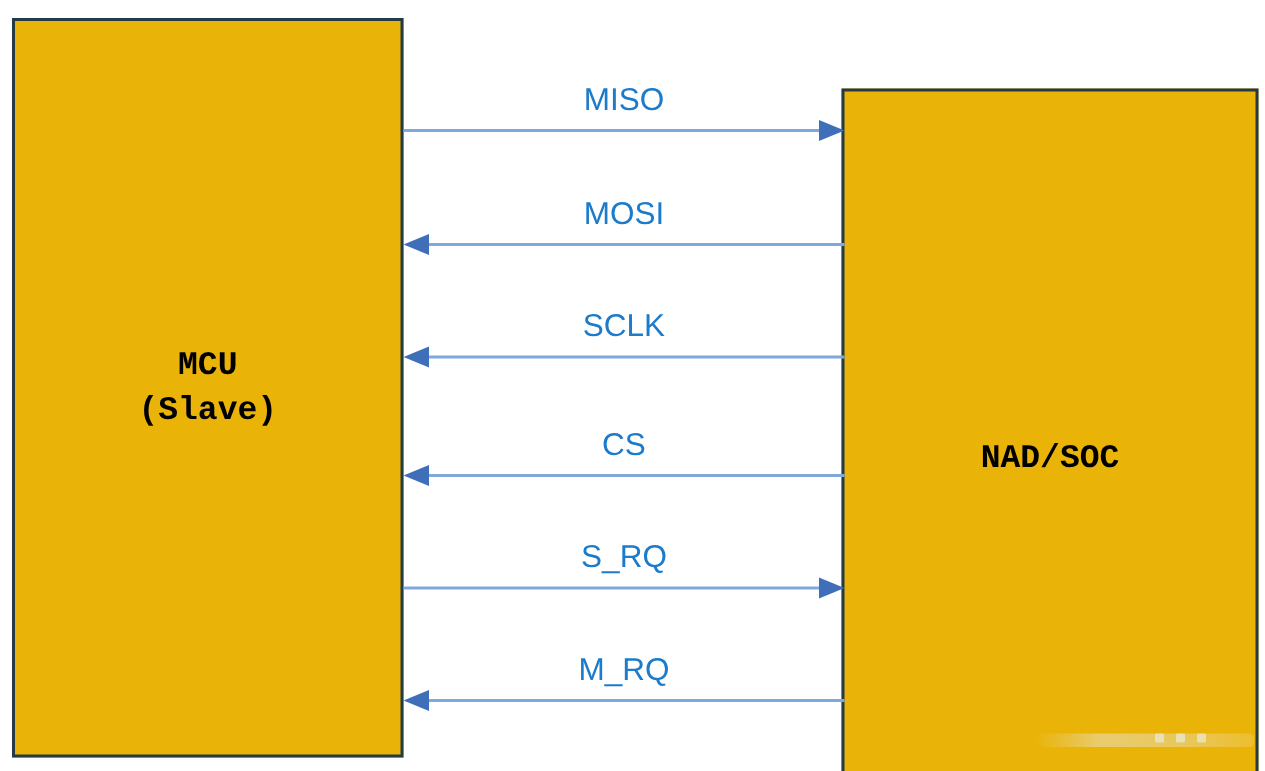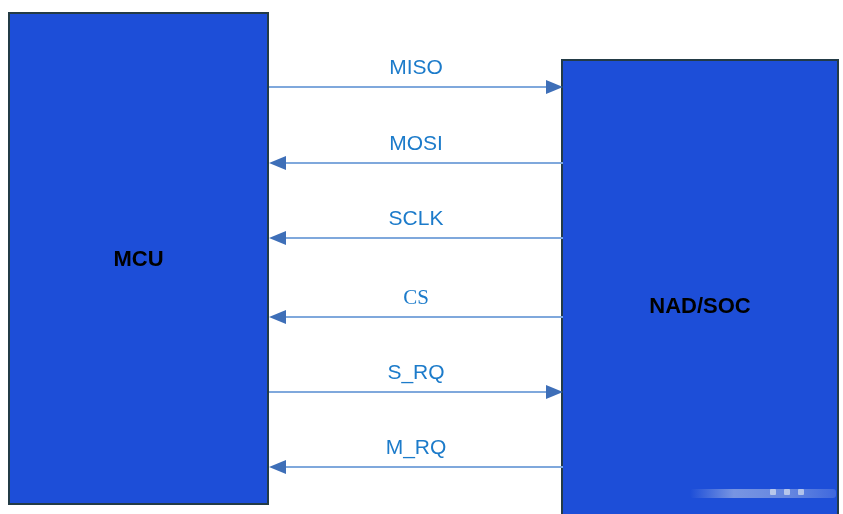--- a/index.html
+++ b/index.html
@@ -10,27 +10,28 @@
     background: #ffffff;
     overflow: hidden;
     font-family: "Liberation Sans", sans-serif;
   }
 
   
   .block {
     position: absolute;
     top: 12px;
     height: 489px;
-    background: #1d4ed8;
+    background: #eab308;
     border: 2px solid #233b46;
     display: flex;
     flex-direction: column;
     align-items: center;
     justify-content: center;
     box-sizing: content-box;
+    font-family: Liberation Mono, monospace;
   }
   .block-left  { left: 8px;   width: 257px; }
   .block-right { left: 561px; width: 274px; margin-top: 47px; }
   .block-title, .block-subtitle {
     color: #000000;
     font-weight: bold;
     font-size: 22px;
     line-height: 1.32;
     text-align: center;
   }
@@ -69,21 +70,21 @@
     border-bottom: 7px solid transparent;
   }
   .dir-right .sig-head { right: 0; border-left: 17px solid #3e6fb8; }
   .dir-right .sig-shaft { right: 10px; }
   .dir-left  .sig-head { left: 0;  border-right: 17px solid #3e6fb8; }
   .dir-left  .sig-shaft { left: 10px; }
 
   .sig-miso { top: 54px; }
   .sig-mosi { top: 130px; }
   .sig-sclk { top: 205px; }
-  .sig-cs   { top: 284px; font-family: Liberation Serif, serif; }
+  .sig-cs   { top: 284px; }
   .sig-srq  { top: 359px; }
   .sig-mrq  { top: 434px; }
 
   
   .watermark {
     position: absolute;
     left: 690px;
     top: 489px;
     width: 146px;
     height: 9px;
@@ -107,20 +108,21 @@
     pointer-events: none;
   }
 </style>
 </head>
 <body>
 
 <div class="canvas">
 
   <div class="block block-left">
     <div class="block-title">MCU</div>
+    <div class="block-subtitle">(Slave)</div>
   </div>
 
   <div class="block block-right">
     <div class="block-title">NAD/SOC</div>
   </div>
 
   <div class="signal sig-miso dir-right">
     <div class="sig-label">MISO</div>
     <div class="sig-arrow">
       <span class="sig-shaft"></span>

